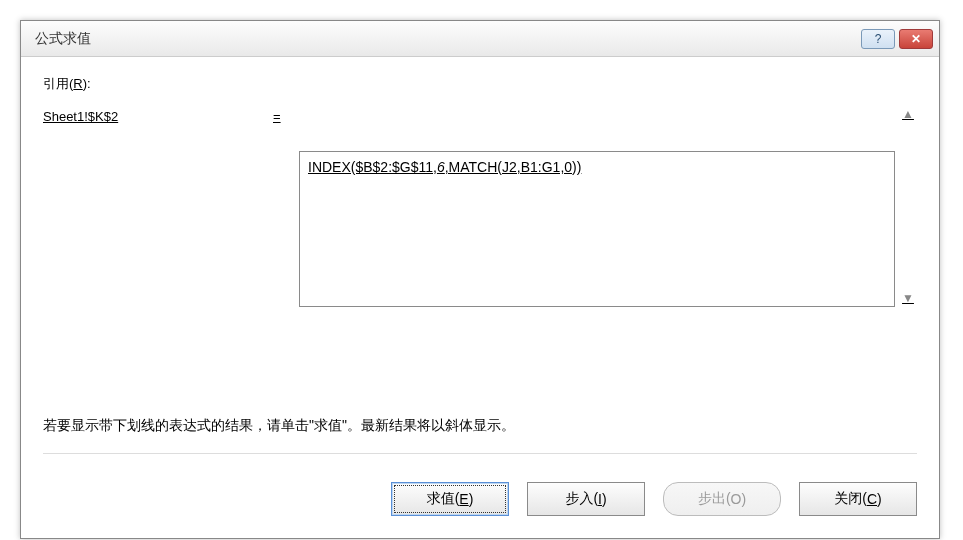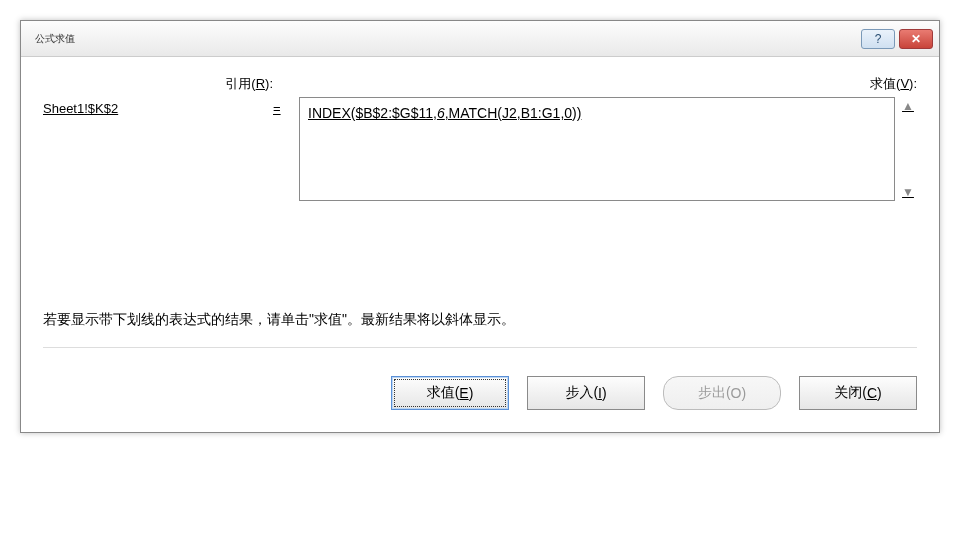--- a/index.html
+++ b/index.html
@@ -20,21 +20,21 @@
     .titlebar {
       height: 36px;
       background: linear-gradient(#fdfdfd, #e9e9e9);
       border-bottom: 1px solid #ccc;
       display: flex;
       align-items: center;
       padding: 0 6px 0 14px;
     }
     .titlebar .title {
       flex: 1;
-      font-size: 10px;
+      font-size: 14px;
       color: #333;
     }
     .titlebar .winbtn {
       width: 34px;
       height: 20px;
       margin-left: 4px;
       border-radius: 3px;
       display: flex;
       align-items: center;
       justify-content: center;
@@ -48,22 +48,21 @@
       background: linear-gradient(#e97b72, #c8443a);
       color: #fff;
       font-weight: bold;
     }
     .content {
       padding: 18px 22px 10px 22px;
       position: relative;
     }
     .row-labels {
       display: flex;
-      margin-bottom: 4px;
-      text-align: right;
+      margin-bottom: 12px;
     }
     .lbl-ref-col { width: 230px; }
     .lbl-eq-col  { width: 26px; }
     .lbl-val-col { flex: 1; }
     .underline-hot { text-decoration: underline; }
     .row-main {
       display: flex;
       align-items: flex-start;
       text-decoration: underline;
     }
@@ -76,28 +75,29 @@
       padding-top: 4px;
       text-align: left;
     }
     .formula-box-wrap {
       flex: 1;
       display: flex;
       align-items: stretch;
     }
     .formula-box {
       flex: 1;
-      height: 104px;
+      height: 156px;
       border: 1px solid #8a8a8a;
       background: #fff;
       padding: 6px 8px;
       font-size: 14px;
       line-height: 1.4;
       white-space: pre-wrap;
       word-break: break-all;
+      margin-top: 46px;
     }
     .formula-box .ital { font-style: italic; }
     .formula-box .ul   { text-decoration: underline; }
     .scroll-col {
       width: 22px;
       display: flex;
       flex-direction: column;
       justify-content: space-between;
       align-items: center;
       padding: 2px 0 2px 4px;
@@ -156,23 +156,20 @@
     </div>
   </div>
 
   <div class="content">
 
     <div class="row-labels">
       <div class="lbl-ref-col">
         <span>引用(</span><span class="underline-hot">R</span><span>):</span>
       </div>
       <div class="lbl-eq-col"></div>
-      <div class="lbl-val-col">
-        <span>求值(</span><span class="underline-hot">V</span><span>):</span>
-      </div>
     </div>
 
     <div class="row-main">
       <div class="ref-value">Sheet1!$K$2</div>
       <div class="eq-col">=</div>
       <div class="formula-box-wrap">
         <div class="formula-box"><span>INDEX($B$2:$G$11,</span><span class="ital">6</span><span>,MATCH(</span><span class="ul">J2</span><span>,B1:G1,0))</span></div>
         <div class="scroll-col">
           <span>▲</span>
           <span>▼</span>

